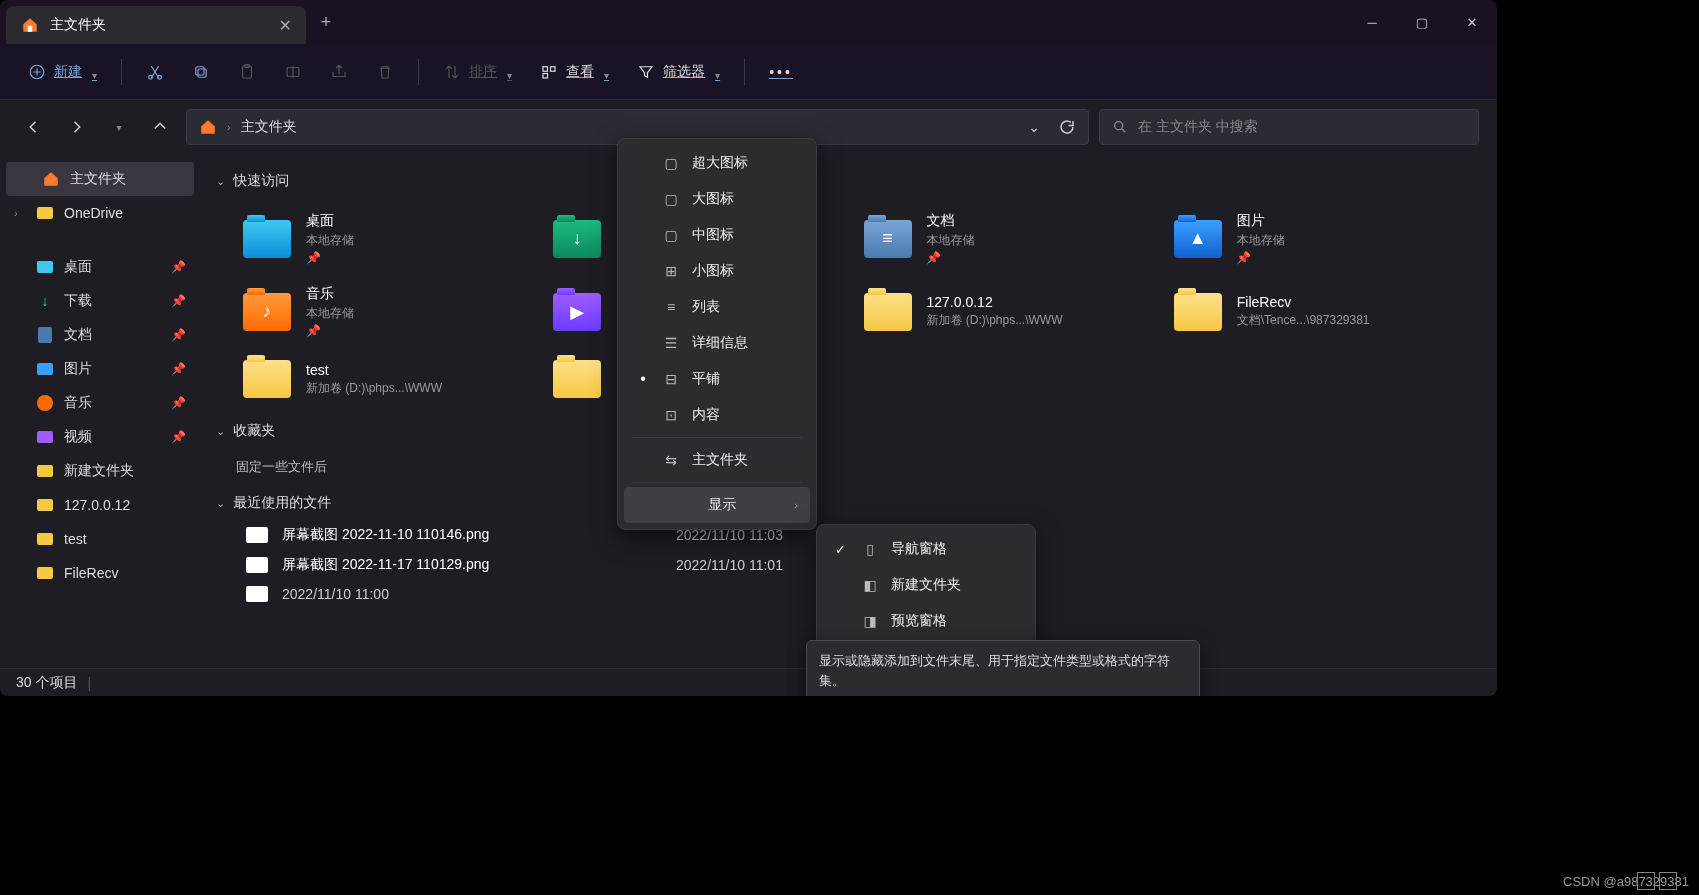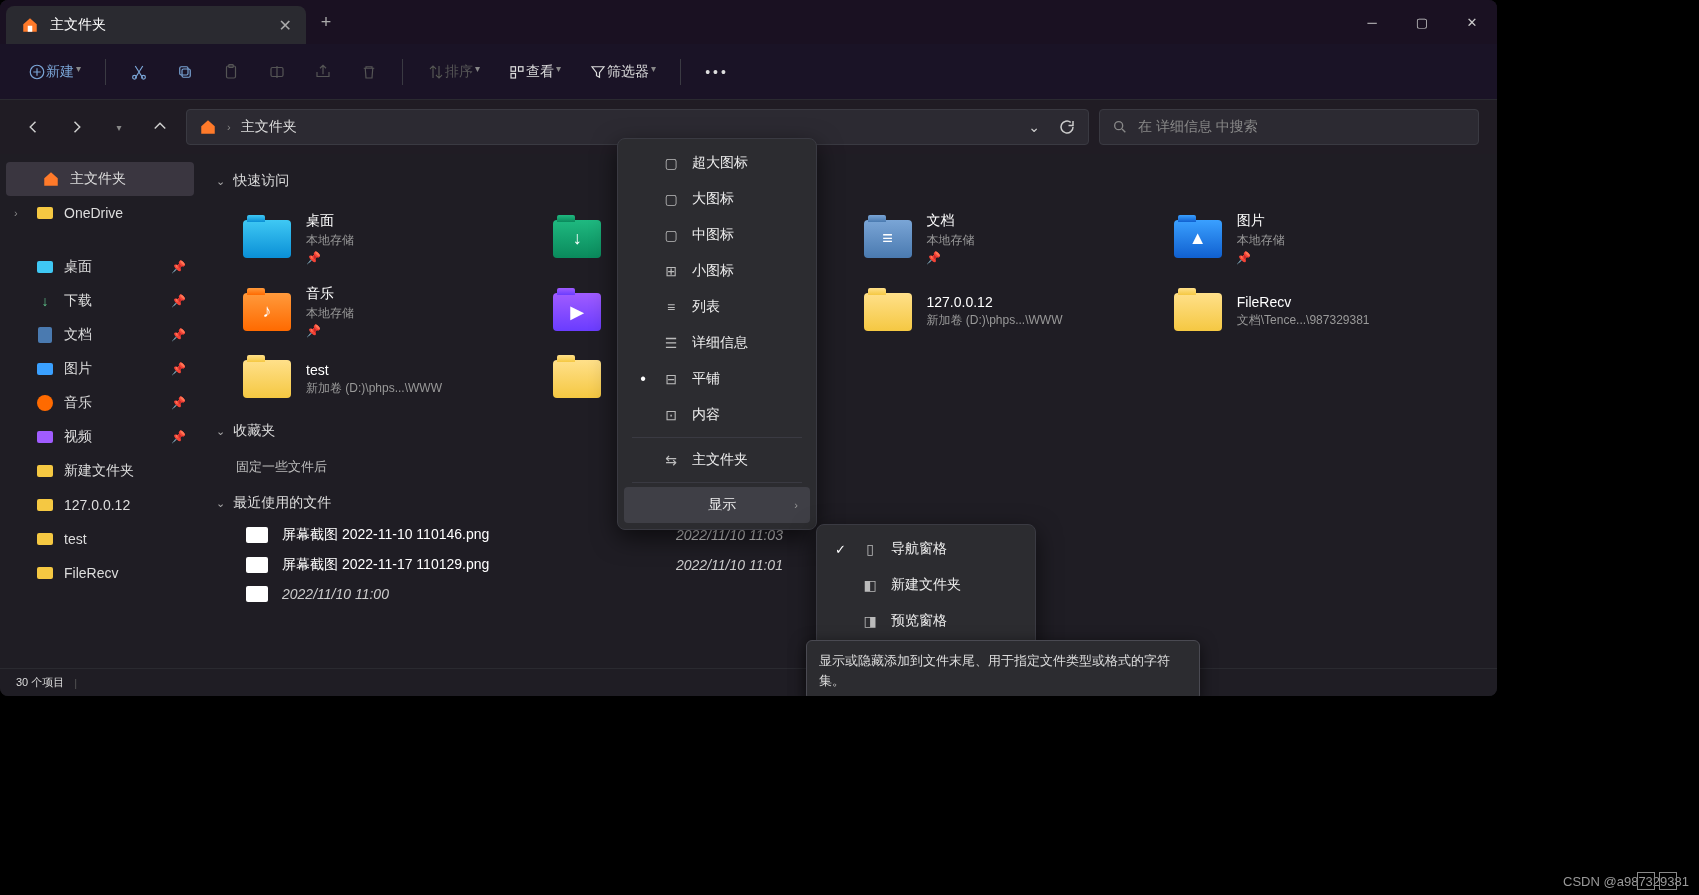--- a/index.html
+++ b/index.html
@@ -12,21 +12,21 @@
 .tab { display: flex; align-items: center; gap: 10px; padding: 0 14px; height: 38px; margin-left: 6px; margin-top: 6px; background: #2a2a30; border-radius: 8px 8px 0 0; width: 300px; }
 .tab .home-ico { width: 20px; height: 18px; }
 .tab .title { font-size: 14px; flex: 1; }
 .tab .close { color: #aaa; font-size: 16px; cursor: pointer; }
 .newtab { width: 40px; text-align: center; color: #aaa; font-size: 18px; cursor: pointer; }
 .winctrls { margin-left: auto; display: flex; }
 .winctrls div { width: 50px; height: 44px; display: flex; align-items: center; justify-content: center; font-size: 13px; color: #ccc; cursor: pointer; }
 
 
 .toolbar { height: 56px; display: flex; align-items: center; gap: 8px; padding: 0 18px; background: #1a1326; border-bottom: 1px solid #2a2a30; }
-.tbtn { display: flex; align-items: flex-start; padding: 6px 10px; border-radius: 4px; color: #7aa5d6; cursor: pointer; font-size: 14px; }
+.tbtn { display: flex; align-items: flex-end; gap: 8px; padding: 6px 10px; border-radius: 4px; color: #7aa5d6; cursor: pointer; font-size: 14px; text-decoration: underline; }
 .tbtn.disabled { color: #555; }
 .tbtn svg { width: 18px; height: 18px; }
 .sep { width: 1px; height: 26px; background: #3a3a42; margin: 0 6px; }
 .caret { font-size: 10px; color: #888; margin-left: 2px; }
 
 
 .navrow { height: 54px; display: flex; align-items: center; gap: 10px; padding: 0 18px; background: #201c24; }
 .navbtn { width: 32px; height: 32px; display: flex; align-items: center; justify-content: center; color: #ccc; cursor: pointer; border-radius: 4px; }
 .navbtn svg { width: 18px; height: 18px; }
 .addrbar { flex: 1; height: 36px; background: #2c2a32; border: 1px solid #3a3a42; border-radius: 4px; display: flex; align-items: center; padding: 0 12px; gap: 10px; font-size: 14px; }
@@ -57,24 +57,24 @@
 .folder { display: flex; align-items: center; gap: 14px; padding: 6px; border-radius: 4px; }
 .folder .ficon { width: 50px; height: 42px; display: flex; align-items: center; justify-content: center; }
 .folder .ftext { display: flex; flex-direction: column; gap: 2px; }
 .folder .fname { font-size: 14px; color: #fff; }
 .folder .fsub { font-size: 12px; color: #999; }
 .folder .fpin { font-size: 12px; color: #888; }
 .empty-hint { color: #bbb; font-size: 13px; padding: 10px 20px; }
 .filerow { display: flex; align-items: center; gap: 14px; padding: 6px 30px; font-size: 14px; }
 .filerow .fico { width: 22px; height: 16px; background: #fff; border-radius: 2px; display: inline-block; }
 .filerow .fn { flex: 0 0 380px; }
-.filerow .fd { color: #ccc; font-style: italic; }
-
-
-.status { height: 28px; display: flex; align-items: center; padding: 0 16px; font-size: 11px; color: #ddd; border-top: 1px solid #2a2a30; background: #1f1d24; }
+.filerow .fd { color: #ccc; }
+
+
+.status { height: 28px; display: flex; align-items: center; padding: 0 16px; font-size: 14px; color: #ddd; border-top: 1px solid #2a2a30; background: #1f1d24; }
 .status .ssep { margin: 0 10px; color: #555; }
 
 
 .menu { position: absolute; background: #2c2c30; border: 1px solid #3a3a42; border-radius: 8px; padding: 6px; box-shadow: 0 8px 24px rgba(0,0,0,0.6); }
 .menu1 { left: 617px; top: 138px; width: 200px; }
 .menu2 { left: 816px; top: 524px; width: 220px; }
 .mitem { display: flex; align-items: center; gap: 12px; padding: 9px 12px; font-size: 14px; color: #eee; border-radius: 4px; cursor: pointer; }
 .mitem:hover, .mitem.hover { background: #3f3f46; }
 .mitem .mico { width: 18px; height: 18px; display: flex; align-items: center; justify-content: center; color: #bbb; }
 .mitem .mlabel { flex: 1; }
@@ -228,21 +228,21 @@
       <span class="down">⌄</span>
       <svg class="refresh" width="18" height="18" viewBox="0 0 24 24">
           <path fill="none" stroke="#ccc" stroke-width="2" d="M20 12a8 8 0 1 1-3-6.2M20 4v6h-6"></path>
         </svg>
     </div>
     <div class="searchbox">
       <svg width="16" height="16" viewBox="0 0 24 24">
           <circle cx="10" cy="10" r="6" fill="none" stroke="#888" stroke-width="2"></circle>
           <path stroke="#888" stroke-width="2" d="M15 15l5 5"></path>
         </svg>
-      <span>在 详细信息 中搜索</span>
+      <span>在 主文件夹 中搜索</span>
     </div>
   </div>
 
   <div class="body">
     <div class="sidebar">
       <div class="sideitem active">
         <span class="exp"></span>
         <span class="ico">
             <svg width="18" height="18" viewBox="0 0 24 24">
               <path fill="#ff7a2a" d="M3 11 12 3l9 8v10H3z"></path>

